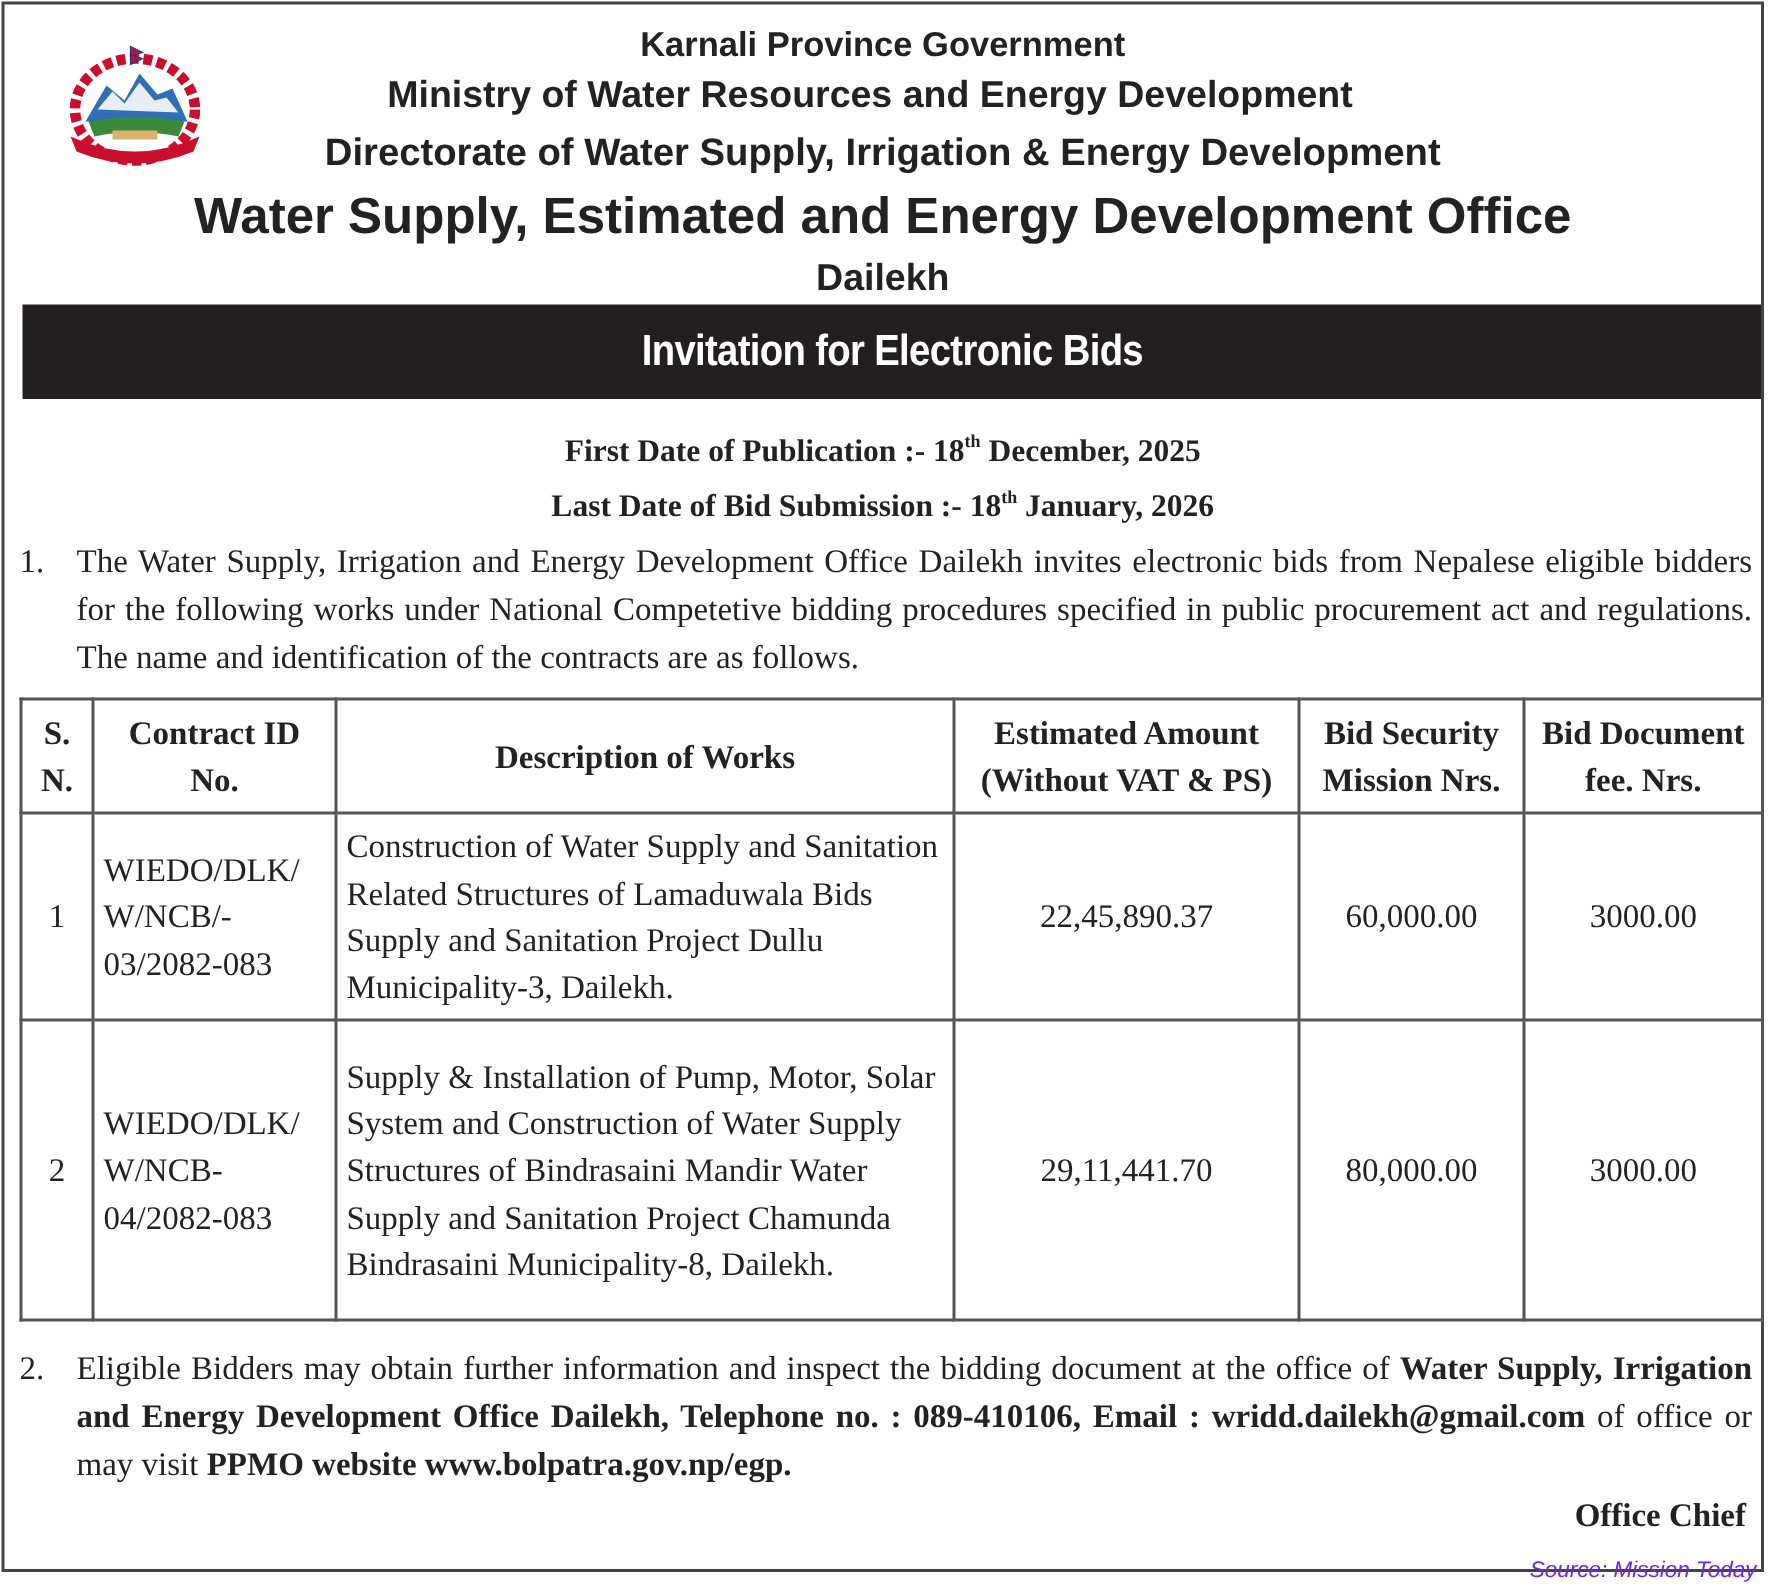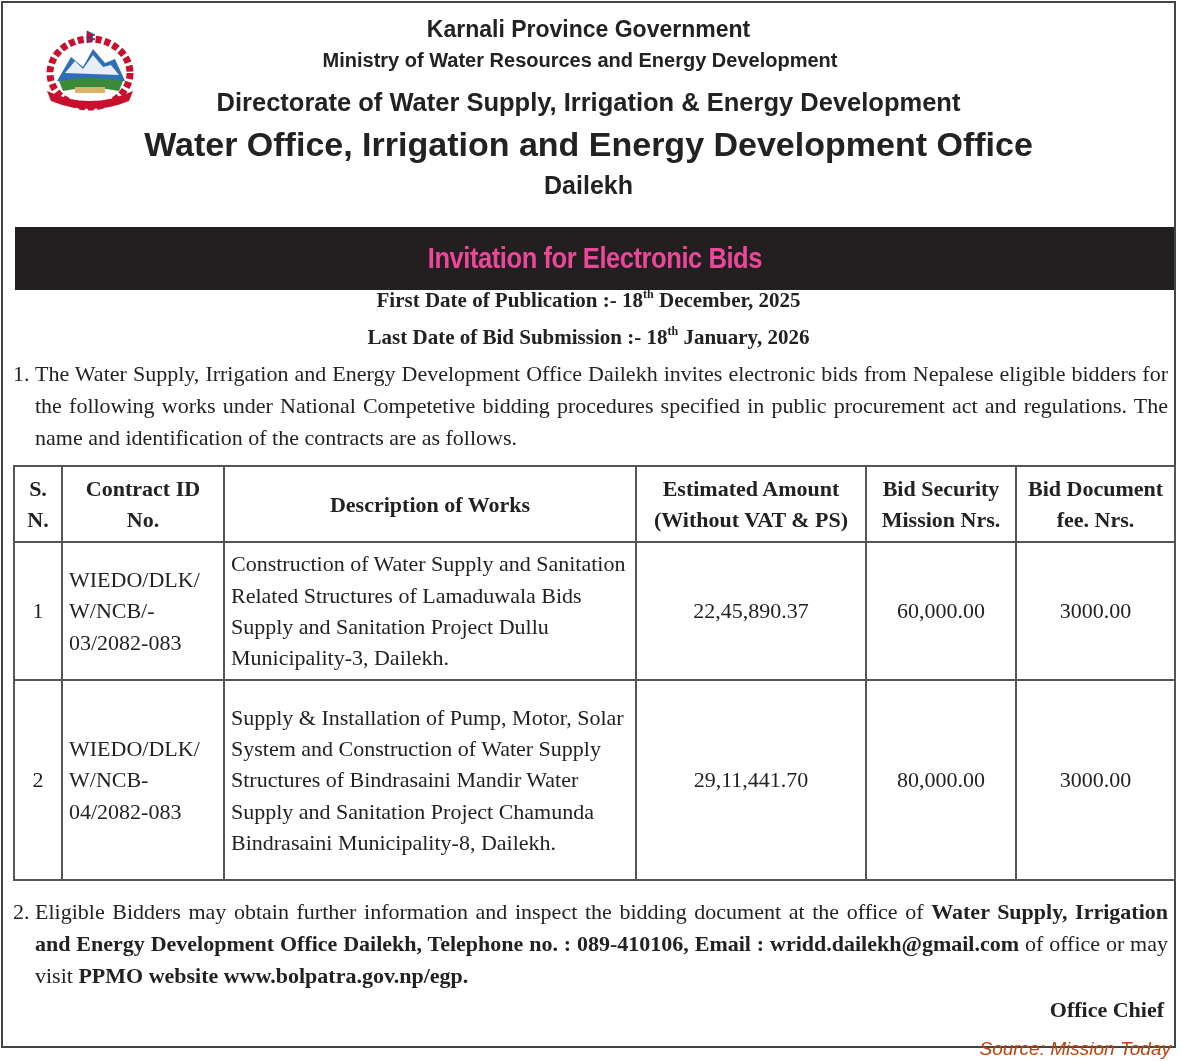--- a/index.html
+++ b/index.html
@@ -3,44 +3,44 @@
 <meta charset="utf-8">
 <style>
   html, body { margin: 0; padding: 0; background: #ffffff; }
   body { width: 1181px; height: 1061px; position: relative; overflow: hidden; font-family: "Liberation Serif", serif; color: #222; }
   .frame { position: absolute; left: 1px; top: 1px; width: 1175px; height: 1047px; border: 2px solid #444; box-sizing: border-box; background: #fff; }
   .header { position: relative; height: 208px; }
   .emblem { position: absolute; left: 36px; top: 26px; width: 102px; height: 82px; }
   .hdr-lines { position: absolute; left: 0; right: 0; top: 0; text-align: center; font-family: "Liberation Sans", sans-serif; font-weight: bold; color: #222; }
   .hdr-lines div { white-space: nowrap; }
   .h1 { font-size: 23px; position: absolute; left: 0; right: 0; top: 13px; }
-  .h2 { font-size: 20px; position: absolute; left: 0; right: 17px; top: 46px; }
+  .h2 { font-size: 25px; position: absolute; left: 0; right: 17px; top: 46px; }
   .h3 { font-size: 25.5px; position: absolute; left: 0; right: 0; top: 85px; text-align: center; }
   .h4 { font-size: 34px; position: absolute; left: 0; right: 0; top: 122px; }
   .h5 { font-size: 25px; position: absolute; left: 0; right: 0; top: 168px; }
-  .banner { position: absolute; left: 0; right: 0; top: 224px; height: 63px; background: #231f20; color: #ec4899; text-align: center; font-family: "Liberation Sans Narrow", "Liberation Sans", sans-serif; font-weight: bold; font-size: 29px; line-height: 63px; letter-spacing: -0.5px; transform-origin: center; margin-left: 12px; }
+  .banner { position: absolute; left: 0; right: 0; top: 200px; height: 63px; background: #231f20; color: #ffffff; text-align: center; font-family: "Liberation Sans Narrow", "Liberation Sans", sans-serif; font-weight: bold; font-size: 29px; line-height: 63px; letter-spacing: -0.5px; transform-origin: center; margin-left: 12px; }
   .banner span { display: inline-block; transform: scaleX(0.88); }
   .dates { position: absolute; left: 0; right: 0; top: 282px; text-align: center; font-weight: bold; font-size: 21px; }
   .dates div { height: 37px; line-height: 30px; }
   .dates sup { font-size: 12px; vertical-align: 9px; line-height: 0; }
   .para { position: absolute; left: 10px; right: 6px; font-size: 22px; line-height: 32px; text-align: justify; }
   .para .num { position: absolute; left: 0; top: 0; }
-  .para .txt { margin-left: 22px; display: block; }
+  .para .txt { margin-left: 38px; display: block; }
   .p1 { top: 355px; }
   .p2 { top: 893px; }
   table.bids { position: absolute; left: 10px; top: 462px; width: 1163px; border-collapse: collapse; font-size: 22px; }
   table.bids th, table.bids td { border: 2px solid #555; padding: 0 6px; vertical-align: middle; }
   table.bids th { font-weight: bold; text-align: center; line-height: 31px; height: 74px; }
   table.bids td { line-height: 31.3px; }
   td.c { text-align: center; }
   td.l { text-align: left; }
   .row1 td { height: 136px; }
   .row2 td { height: 198px; }
   .signoff { position: absolute; right: 10px; top: 994px; font-weight: bold; font-size: 22px; }
-  .source { position: absolute; right: 10px; top: 1038px; font-family: "Liberation Sans", sans-serif; font-style: italic; font-size: 19px; color: #c2410c; }
+  .source { position: absolute; right: 10px; top: 1038px; font-family: "Liberation Sans", sans-serif; font-style: italic; font-size: 15px; color: #6d28d9; }
   b { font-weight: bold; }
 </style>
 </head>
 <body>
 
 <div class="frame">
 
   <div class="header">
     <svg class="emblem" viewBox="0 0 102 82">
       <ellipse cx="51" cy="44" rx="40" ry="34" fill="none" stroke="#c8102e" stroke-width="7" stroke-dasharray="6 3"></ellipse>
@@ -48,21 +48,21 @@
       <path d="M26 44 L36 32 L44 40 L54 26 L64 38 L72 36 L80 46 Z" fill="#e8eef6"></path>
       <path d="M20 52 Q51 46 84 52 L80 62 Q51 56 24 62 Z" fill="#3a8a3a"></path>
       <rect x="36" y="58" width="30" height="6" fill="#d9b36a"></rect>
       <path d="M8 62 Q51 82 94 62 L90 72 Q51 88 12 72 Z" fill="#c8102e"></path>
       <path d="M48 2 L48 14 L56 10 L50 8 L56 6 Z" fill="#c8102e" stroke="#1d3f8f" stroke-width="0.8"></path>
     </svg>
     <div class="hdr-lines">
       <div class="h1">Karnali Province Government</div>
       <div class="h2">Ministry of Water Resources and Energy Development</div>
       <div class="h3">Directorate of Water Supply, Irrigation &amp; Energy Development</div>
-      <div class="h4">Water Office, Irrigation and Energy Development Office</div>
+      <div class="h4">Water Supply, Estimated and Energy Development Office</div>
       <div class="h5">Dailekh</div>
     </div>
   </div>
 
   <div class="banner">
     <span>Invitation for Electronic Bids</span>
   </div>
 
   <div class="dates">
     <div><span>First Date of Publication :- 18</span><sup>th</sup><span> December, 2025</span></div>

